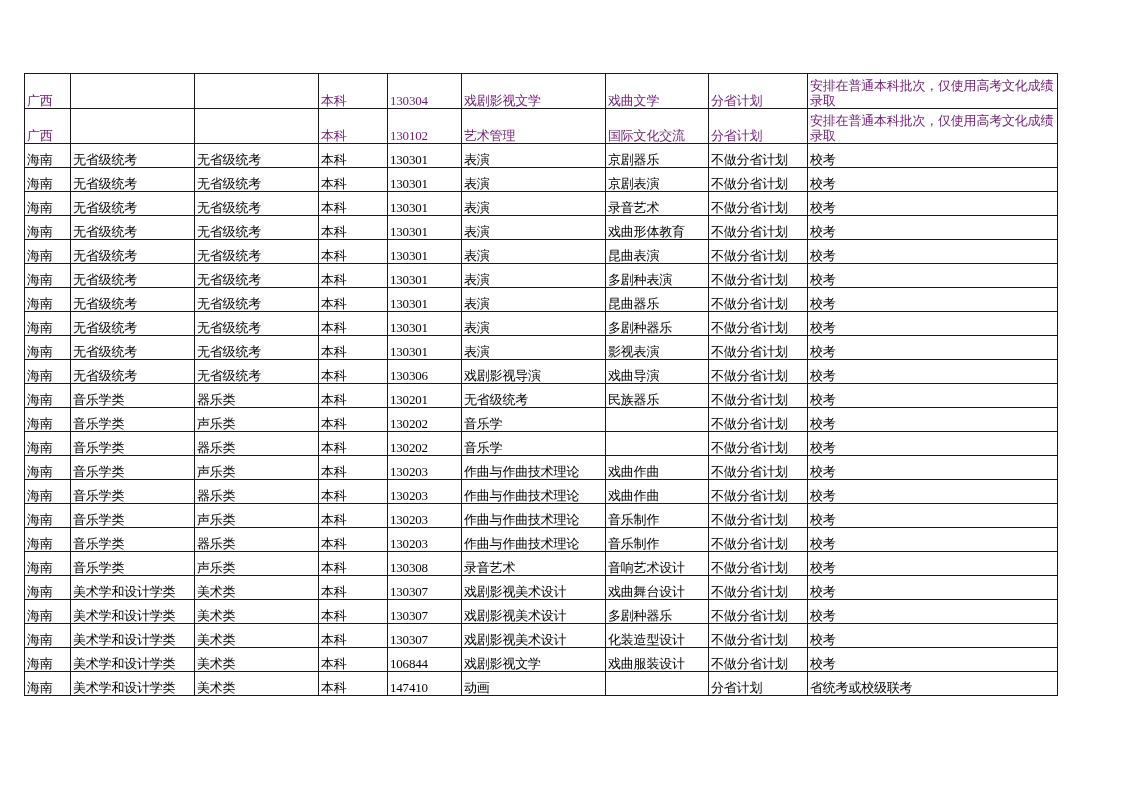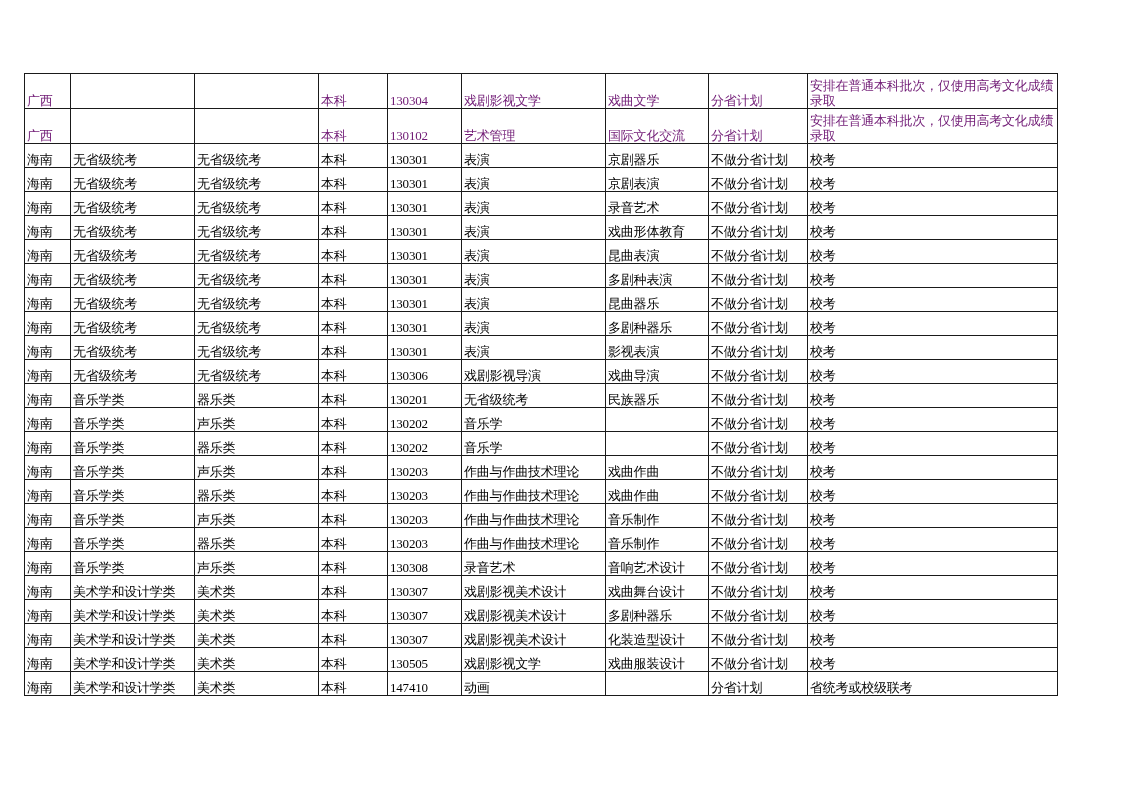--- a/index.html
+++ b/index.html
@@ -317,21 +317,21 @@
         <td>戏剧影视美术设计</td>
         <td>化装造型设计</td>
         <td>不做分省计划</td>
         <td>校考</td>
       </tr>
       <tr>
         <td>海南</td>
         <td>美术学和设计学类</td>
         <td>美术类</td>
         <td>本科</td>
-        <td class="num">130505</td>
+        <td class="num">106844</td>
         <td>戏剧影视文学</td>
         <td>戏曲服装设计</td>
         <td>不做分省计划</td>
         <td>校考</td>
       </tr>
       <tr>
         <td>海南</td>
         <td>美术学和设计学类</td>
         <td>美术类</td>
         <td>本科</td>

